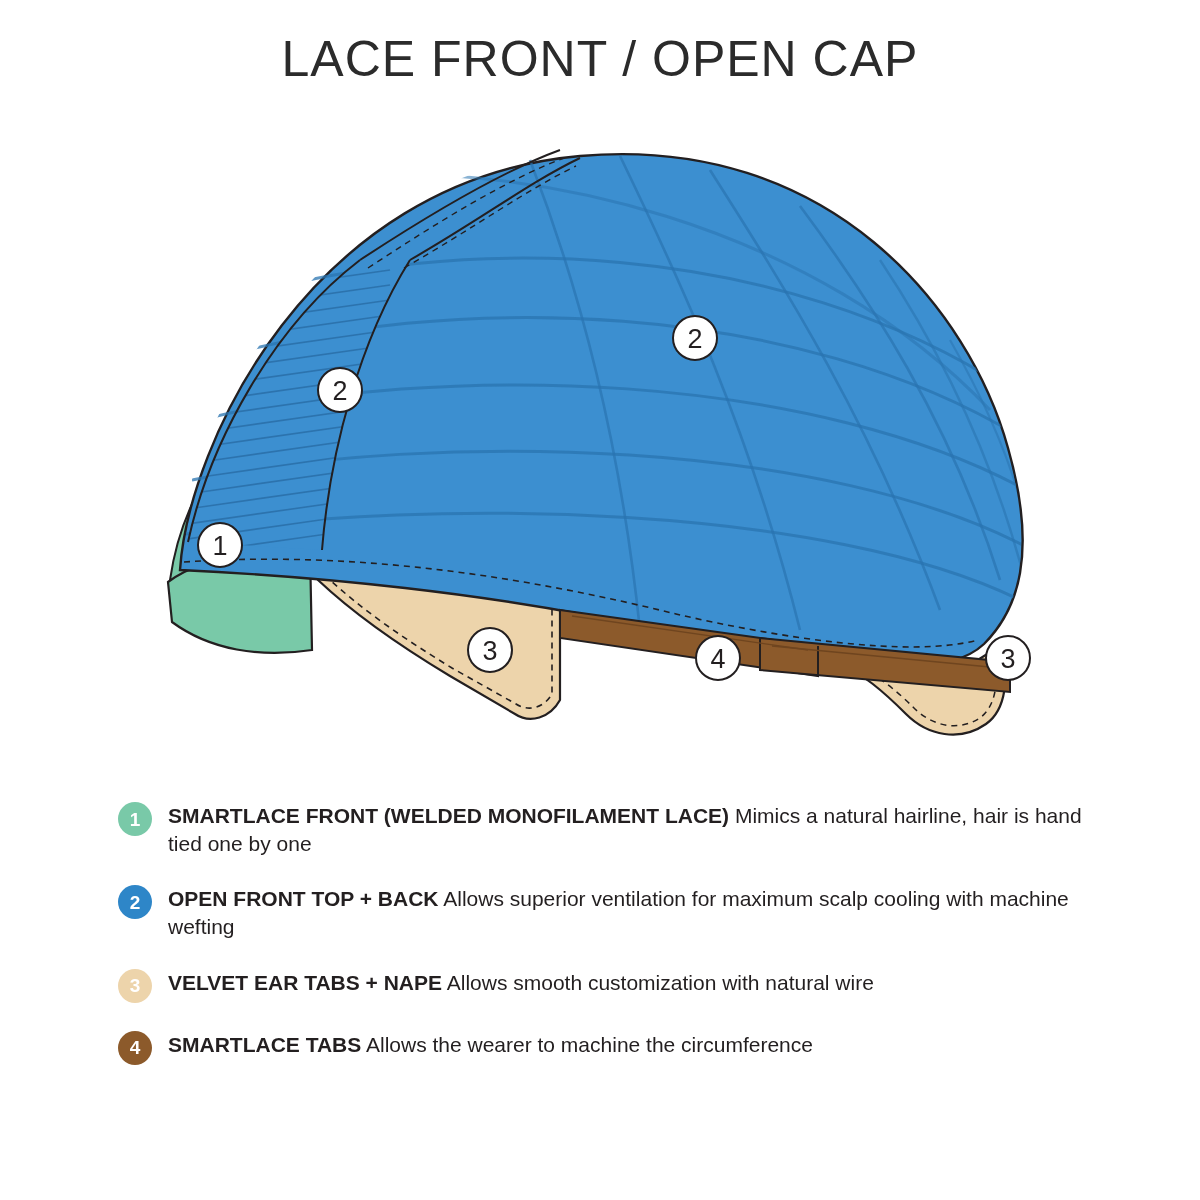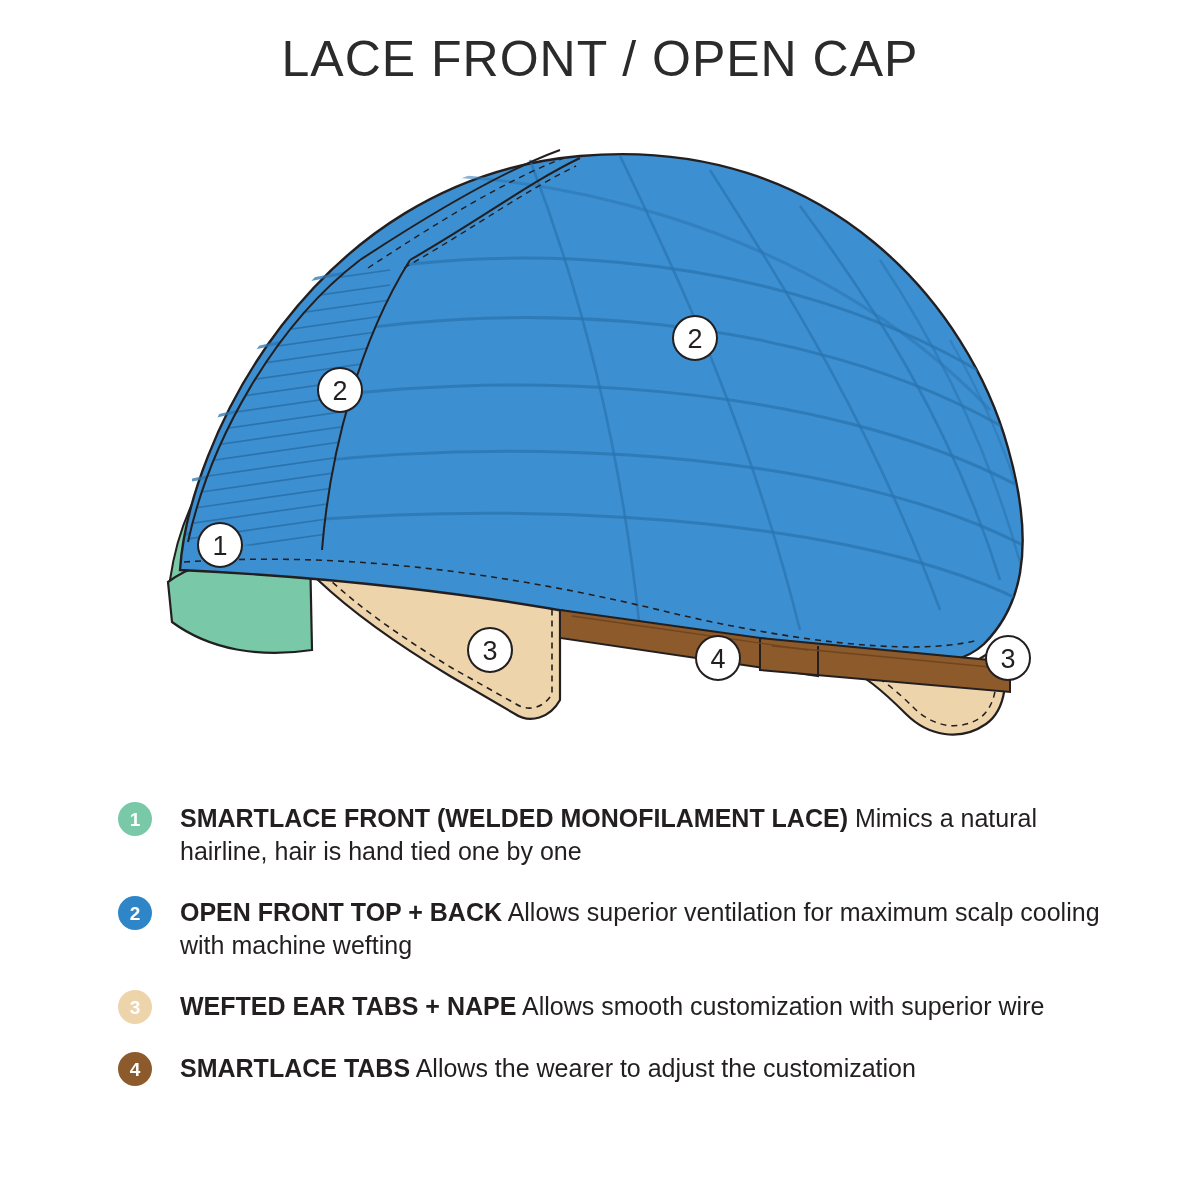--- a/index.html
+++ b/index.html
@@ -74,26 +74,25 @@
     display: flex;
     align-items: center;
     justify-content: center;
     color: #ffffff;
     font-size: 19px;
     font-weight: 700;
     font-family: "Liberation Sans", sans-serif;
     line-height: 1;
   }
   .legend-text {
-    font-size: 25px;
+    font-size: 21px;
     line-height: 1.32;
     color: #231f20;
     max-width: 930px;
     padding-top: 2px;
-    margin-left: 12px;
   }
   .legend-text .lead {
     font-weight: 700;
   }
   .legend-text .desc {
     font-weight: 400;
   }
 </style>
 </head>
 <body>
@@ -234,27 +233,27 @@
       <div class="legend-badge" style="background:#2e86c8;">2</div>
       <div class="legend-text">
         <span class="lead">OPEN FRONT TOP + BACK</span>
         <span class="desc">Allows superior ventilation for maximum scalp cooling with machine wefting</span>
       </div>
     </div>
 
     <div class="legend-row">
       <div class="legend-badge" style="background:#edd4ab;color:#ffffff;">3</div>
       <div class="legend-text">
-        <span class="lead">WEFTED EAR TABS + NAPE</span>
-        <span class="desc">Allows smooth customization with superior wire</span>
+        <span class="lead">VELVET EAR TABS + NAPE</span>
+        <span class="desc">Allows smooth customization with natural wire</span>
       </div>
     </div>
 
     <div class="legend-row">
       <div class="legend-badge" style="background:#8c5a2b;">4</div>
       <div class="legend-text">
         <span class="lead">SMARTLACE TABS</span>
-        <span class="desc">Allows the wearer to adjust the customization</span>
+        <span class="desc">Allows the wearer to machine the circumference</span>
       </div>
     </div>
 
   </div>
 </div>
 
 </body></html>

